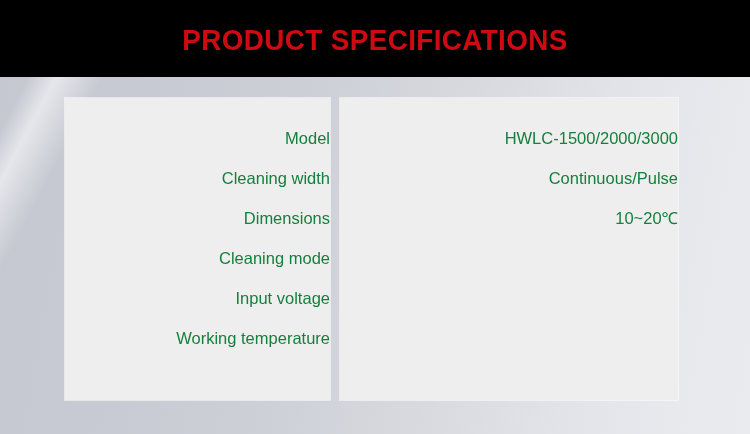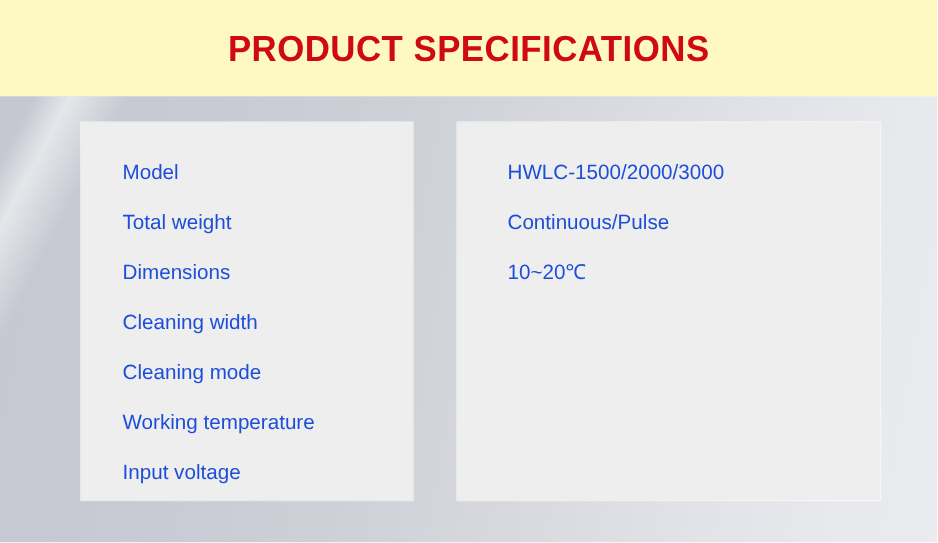--- a/index.html
+++ b/index.html
@@ -22,21 +22,21 @@
     overflow: hidden;
   }
 
   
   .header-band {
     position: absolute;
     left: 0;
     top: 0;
     width: 750px;
     height: 77px;
-    background: #fef9c3;
+    background: #000000;
   }
 
   .page-title {
     position: absolute;
     left: 0;
     top: 24px;
     width: 750px;
     text-align: center;
     font-family: "Liberation Sans", sans-serif;
     font-weight: bold;
@@ -81,44 +81,45 @@
   }
 
   .panel-labels {
     left: 65px;
     top: 98px;
     width: 265px;
     height: 302px;
   }
 
   .panel-values {
-    left: 366px;
+    left: 340px;
     top: 98px;
     width: 338px;
     height: 302px;
     text-decoration: underline;
   }
 
   .spec-list {
     list-style: none;
     margin: 0;
     padding: 0;
     position: absolute;
     top: 20px;
     left: 0;
     width: 100%;
   }
 
   .spec-row {
     height: 40px;
     line-height: 40px;
     font-size: 16.5px;
-    color: #1d4ed8;
+    color: #15803d;
     white-space: nowrap;
     overflow: hidden;
+    text-align: right;
   }
 
   .panel-labels .spec-row {
     padding-left: 33px;
   }
 
   .panel-values .spec-row {
     padding-left: 40px;
   }
 </style>
@@ -129,26 +130,25 @@
 
   <div class="header-band">
     <div class="page-title">PRODUCT SPECIFICATIONS</div>
   </div>
 
   <div class="body-area"></div>
 
   <div class="spec-panel panel-labels">
     <ul class="spec-list">
       <li class="spec-row">Model</li>
-      <li class="spec-row">Total weight</li>
+      <li class="spec-row">Cleaning width</li>
       <li class="spec-row">Dimensions</li>
-      <li class="spec-row">Cleaning width</li>
       <li class="spec-row">Cleaning mode</li>
+      <li class="spec-row">Input voltage</li>
       <li class="spec-row">Working temperature</li>
-      <li class="spec-row">Input voltage</li>
     </ul>
   </div>
 
   <div class="spec-panel panel-values">
     <ul class="spec-list">
       <li class="spec-row">HWLC-1500/2000/3000</li>
       <li class="spec-row">Continuous/Pulse</li>
       <li class="spec-row">10~20℃</li>
     </ul>
   </div>

